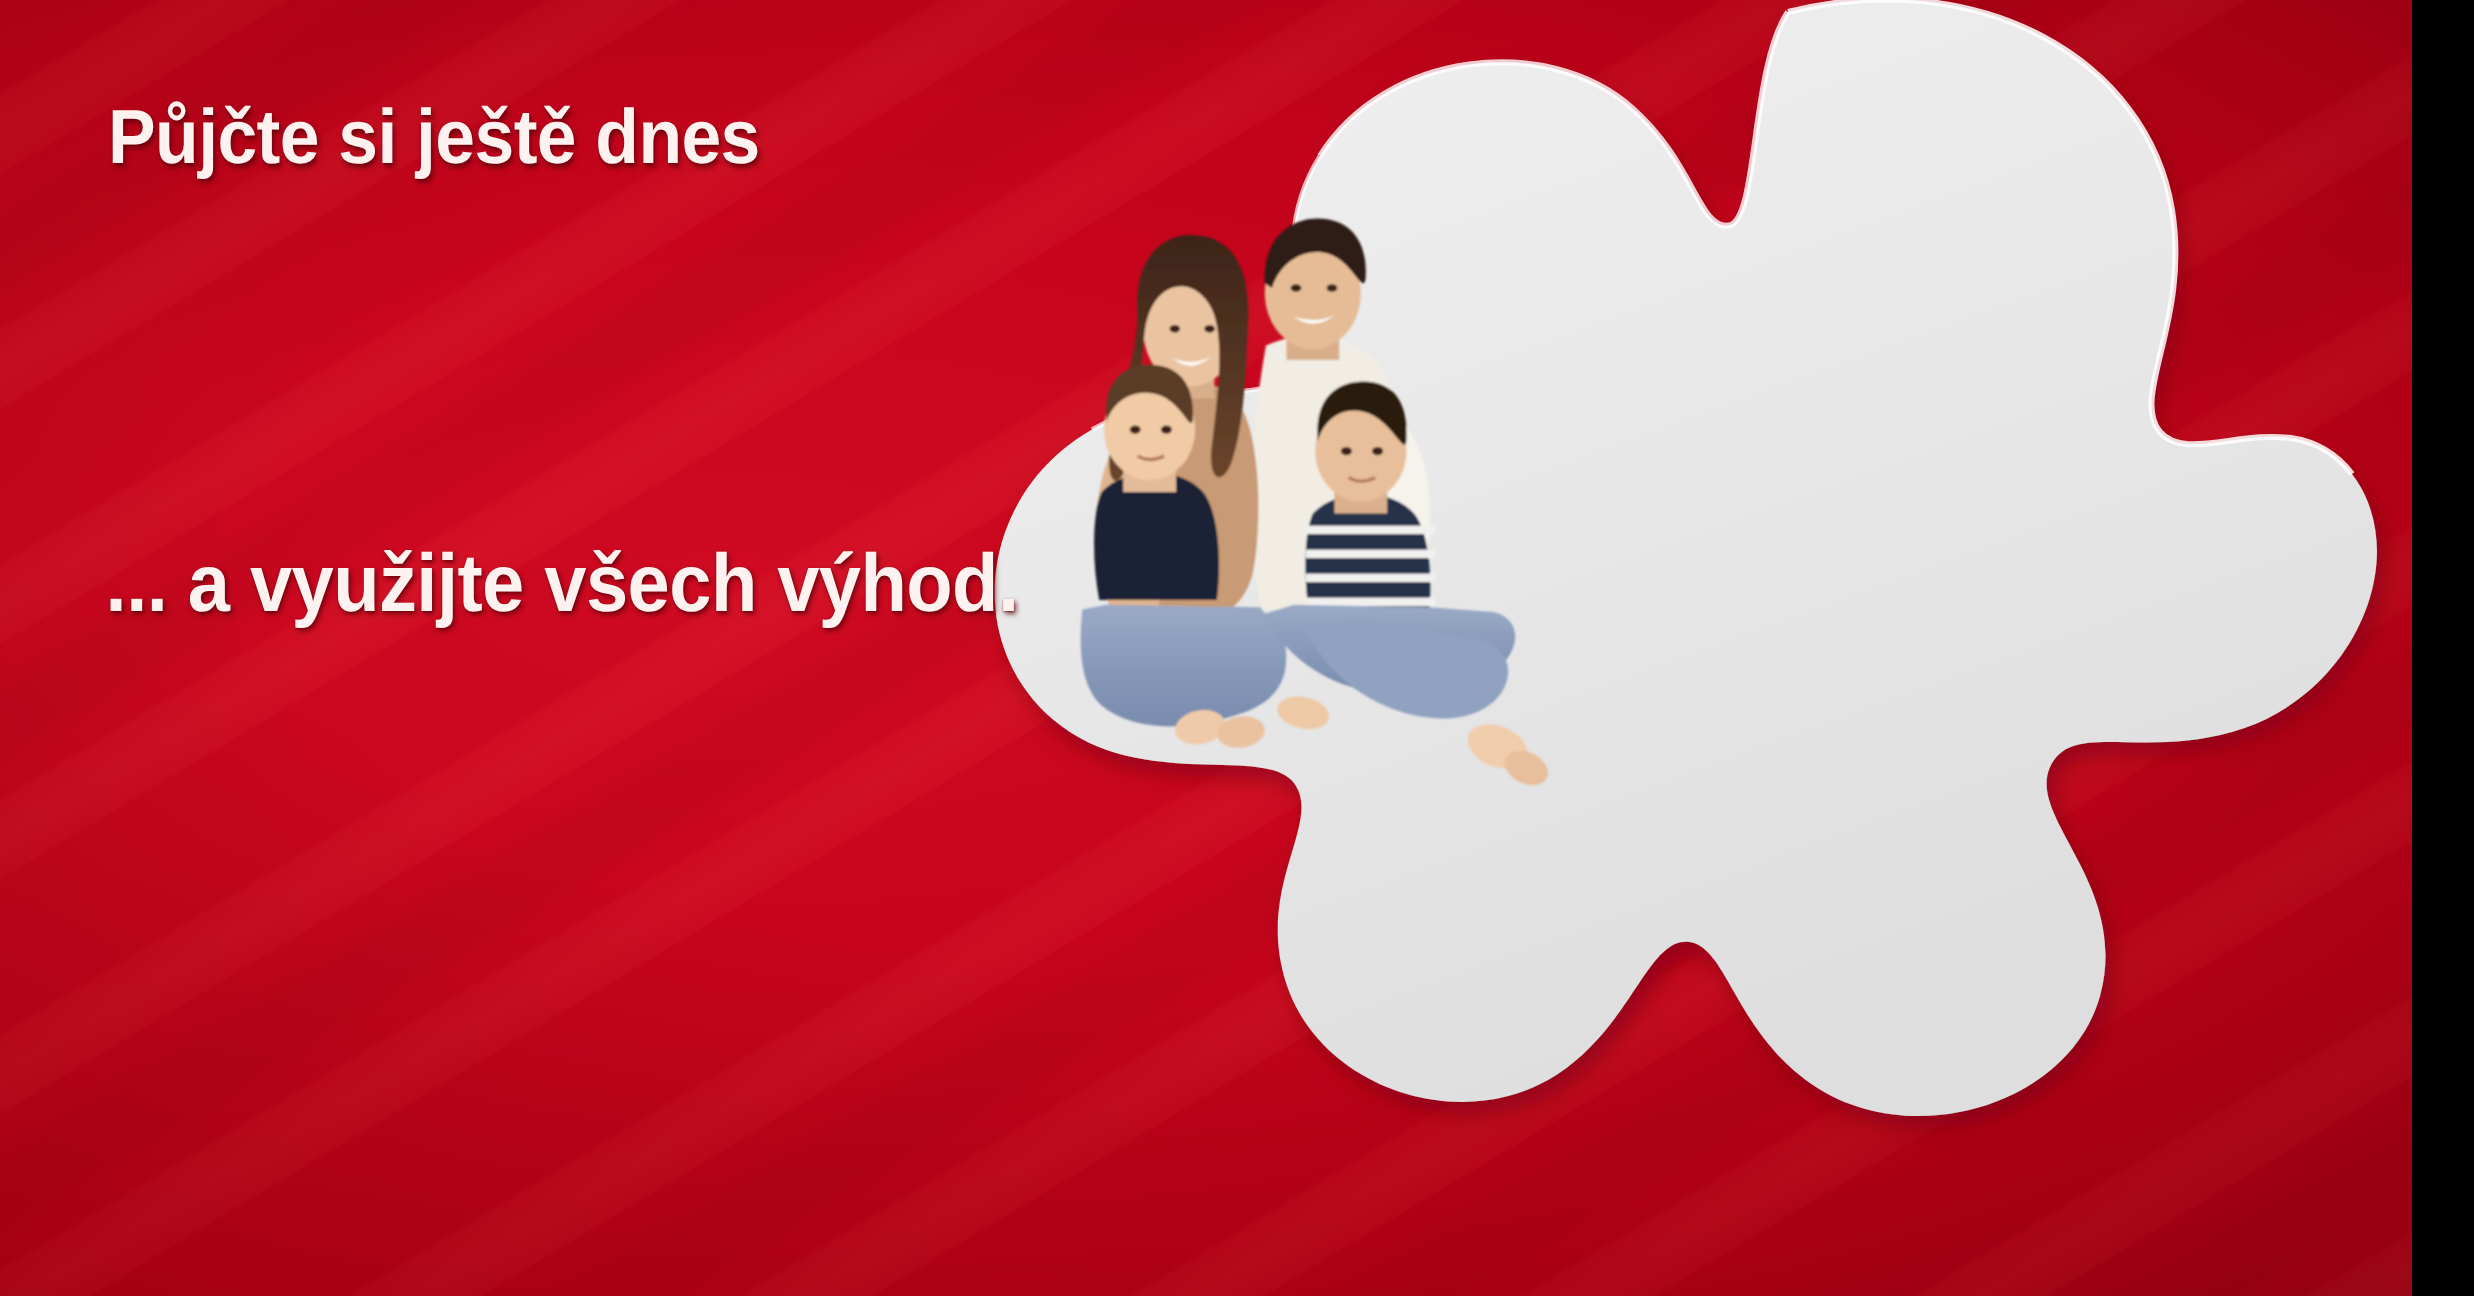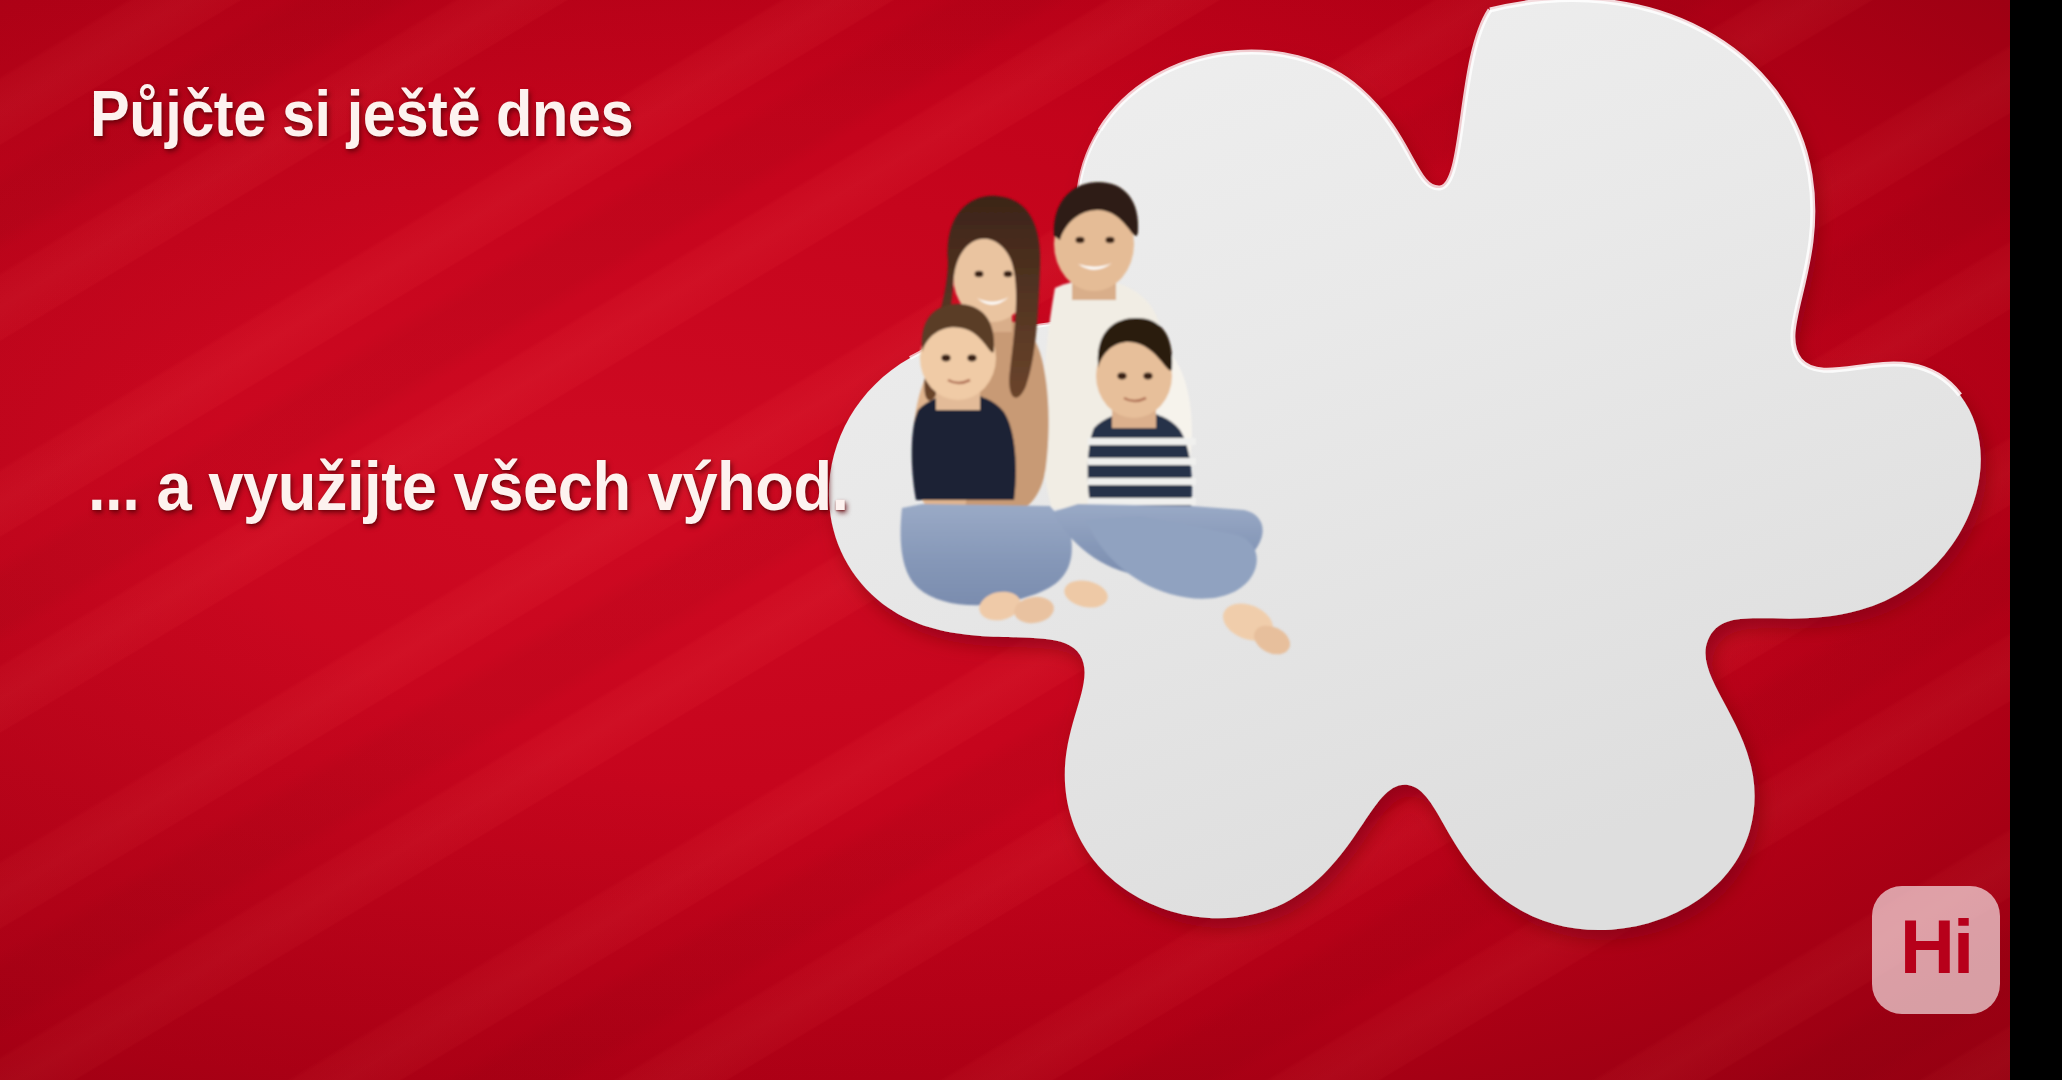--- a/index.html
+++ b/index.html
@@ -287,17 +287,14 @@
         <ellipse cx="408" cy="452" rx="26" ry="17" fill="#f0cdab" transform="rotate(22 408 452)"></ellipse>
         <ellipse cx="432" cy="470" rx="19" ry="13" fill="#e7bf9c" transform="rotate(26 432 470)"></ellipse>
       </g>
     </svg>
   </div>
 
   <div class="headline" id="headline-1">Půjčte si ještě dnes</div>
 
   <div class="headline" id="headline-2">... a využijte všech výhod.</div>
 
-  <div class="logo">
-    <span class="logo-text">Hi</span>
-  </div>
 
 </div>
 
 </body></html>

